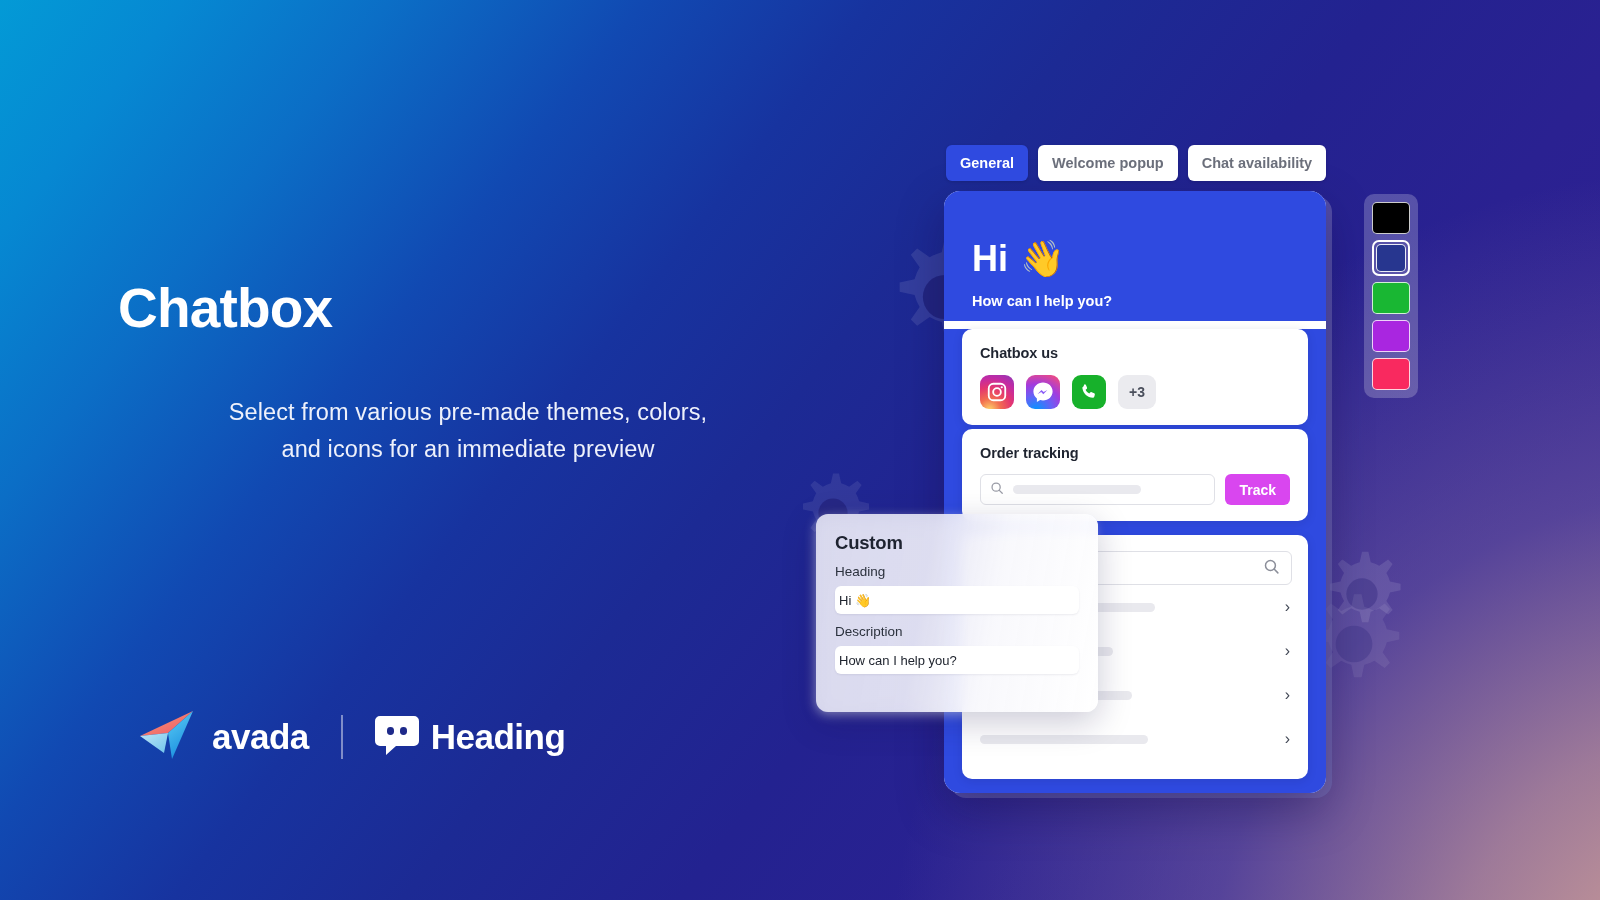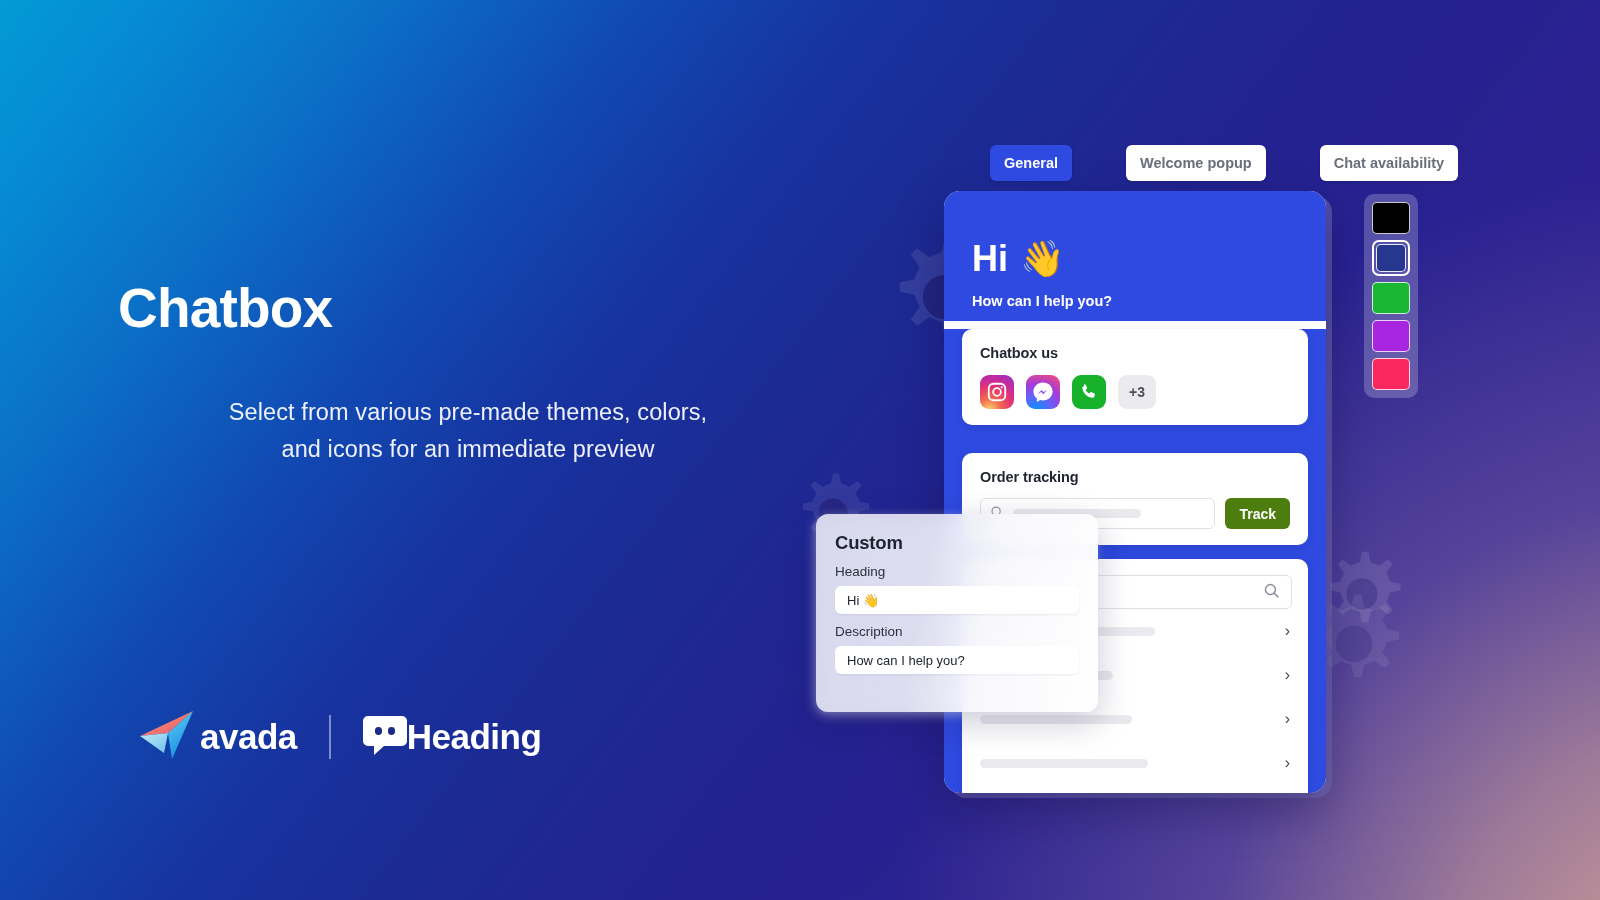--- a/index.html
+++ b/index.html
@@ -57,21 +57,21 @@
     text-align: center;
   }
 
   
   #logo-row {
     position: absolute;
     left: 138px; top: 708px;
     display: flex; align-items: center; gap: 0px;
     height: 58px;
   }
-  .logo-block { display:flex; align-items:center; }
+  .logo-block { display:flex; align-items:center; gap: 12px; }
   .logo-word {
     font-size: 35px; font-weight: bold; color: #fff; letter-spacing: -0.5px;
   }
   #logo-divider {
     width: 2px; height: 44px; background: rgba(255,255,255,0.45);
     margin: 0 32px;
   }
 
   
   #tabs {
@@ -83,21 +83,20 @@
   .tab {
     height: 36px; padding: 0 14px;
     display: flex; align-items: center; justify-content: center;
     border-radius: 6px;
     background: #ffffff;
     color: #6b6f7b;
     font-size: 14.5px;
     font-weight: bold;
     box-shadow: 0 1px 3px rgba(10,10,40,0.18);
     white-space: nowrap;
-    margin-left: 44px;
   }
   .tab.active { background: #2f4ae0; color: #ffffff; }
 
   
   #chatbox-shadow {
     position: absolute;
     left: 950px; top: 196px;
     width: 382px; height: 602px;
     border-radius: 16px;
     background: rgba(120,115,185,0.55);
@@ -155,32 +154,32 @@
   }
   .ci-messenger {
     background: radial-gradient(circle at 30% 105%, #0099ff 0%, #6b5ef5 38%, #a33bdd 62%, #ff4f6d 100%);
   }
   .ci-phone { background: #17b12b; }
   .ci-more {
     background: #ebebef; color: #4a4f5c; font-size: 14px; font-weight: bold;
     width: 38px;
   }
 
-  #tracking-card { margin-top: 28px; }
+  #tracking-card { margin-top: 4px; }
   #tracking-row { display: flex; gap: 10px; margin-top: 13px; align-items: center; }
   #tracking-input {
     flex: 1; height: 31px;
     border: 1px solid #dfe0e6; border-radius: 6px;
     display: flex; align-items: center; gap: 9px; padding: 0 9px;
     background: #fff;
   }
   .skel { background: #e9e9ee; border-radius: 20px; height: 9px; }
   #track-btn {
     height: 31px; padding: 0 14px; border-radius: 6px;
-    background: #4d7c0f; color: #fff; font-size: 14px; font-weight: bold;
+    background: #d946ef; color: #fff; font-size: 14px; font-weight: bold;
     display: flex; align-items: center; justify-content: center;
   }
 
   #faq-card { margin-top: 14px; padding: 16px 16px 18px 16px; }
   #faq-search {
     height: 34px; border: 1px solid #dfe0e6; border-radius: 6px;
     display: flex; align-items: center; justify-content: space-between;
     padding: 0 11px;
   }
   .faq-item {
@@ -212,21 +211,21 @@
   }
   #custom-title {
     font-size: 18.5px; font-weight: bold; color: #1e2330; letter-spacing: -0.2px;
   }
   .field-label {
     font-size: 13.5px; color: #2b313d; margin-top: 10px; font-weight: normal;
   }
   .field-input {
     margin-top: 7px; height: 28px;
     background: #ffffff; border-radius: 6px;
-    display: flex; align-items: center; padding: 0 12px;
+    display: flex; align-items: center; padding: 0 4px;
     font-size: 13px; color: #20252f;
     box-shadow: 0 1px 2px rgba(30,30,70,0.08);
   }
 
   
   #palette {
     position: absolute;
     left: 1364px; top: 194px;
     width: 54px;
     padding: 8px;

